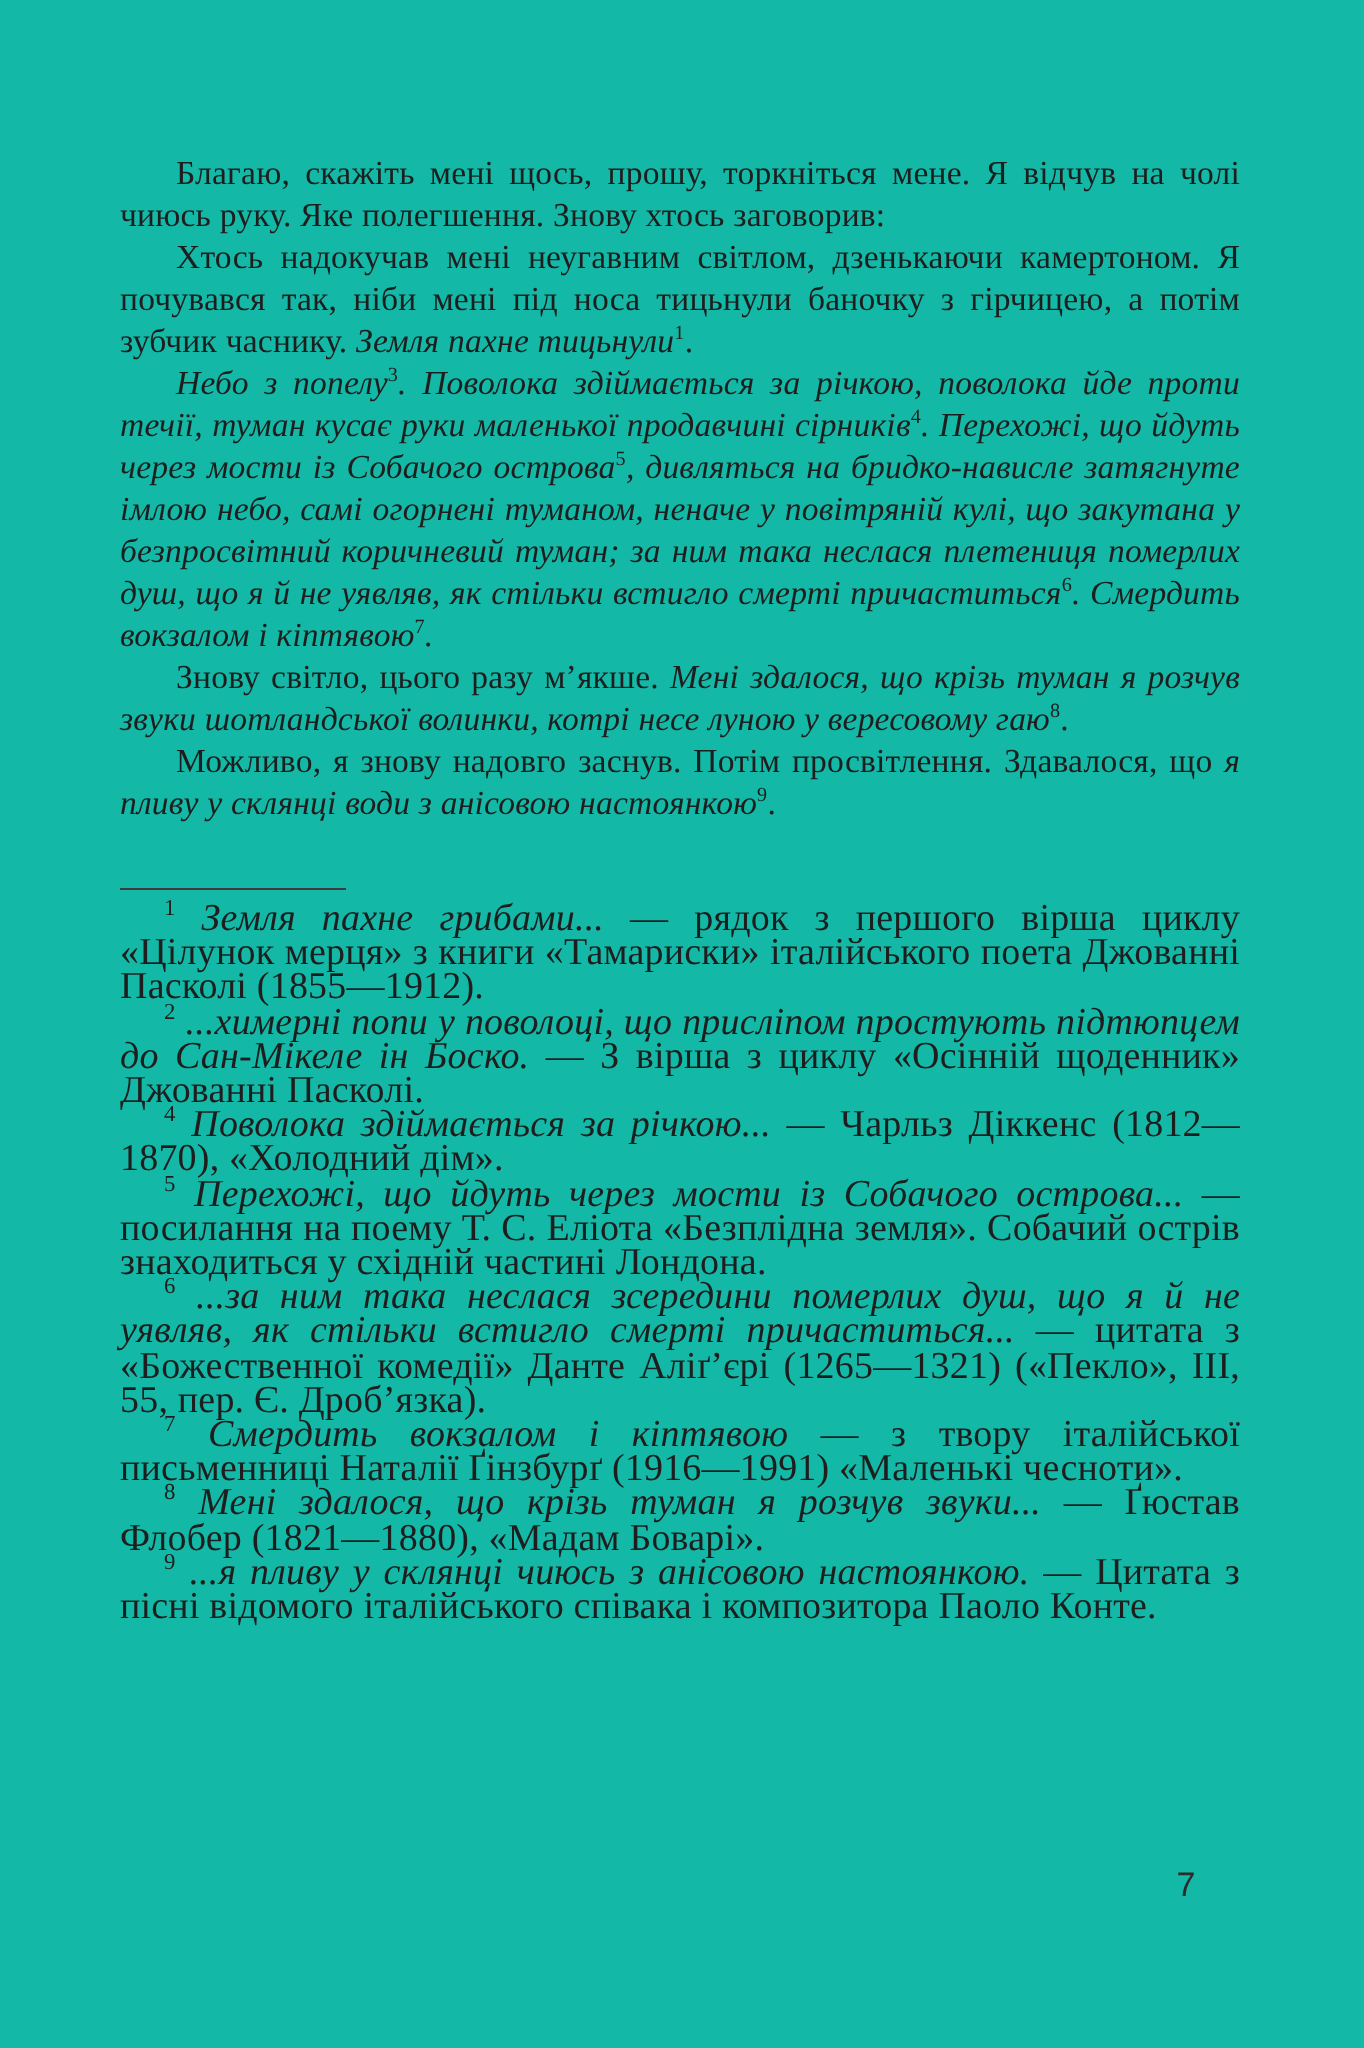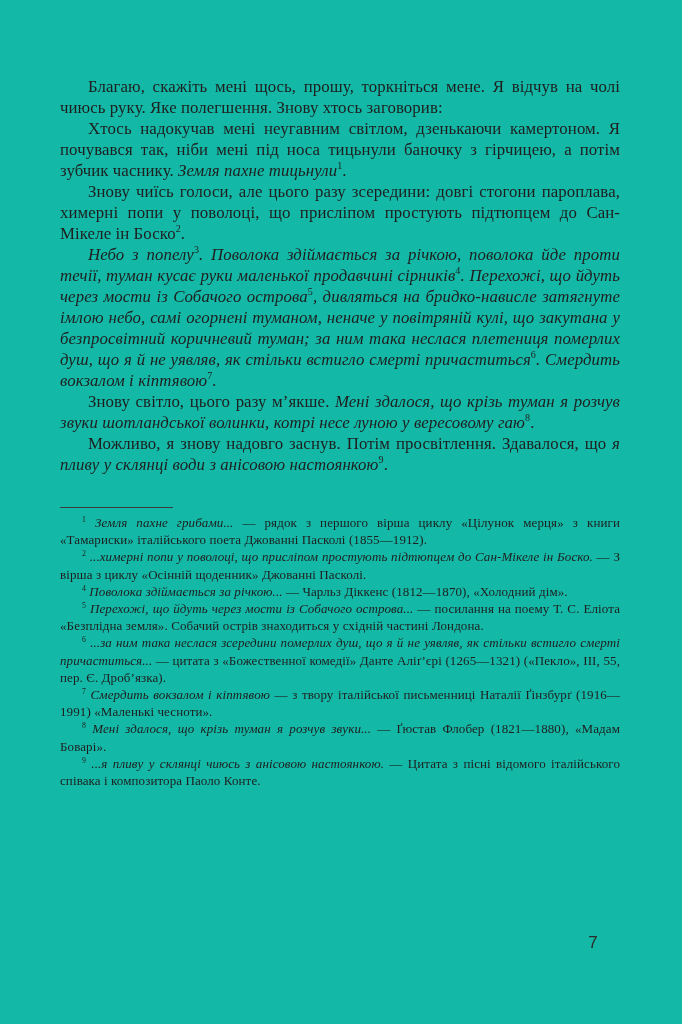--- a/index.html
+++ b/index.html
@@ -34,21 +34,21 @@
     vertical-align: super;
   }
   .footnote-rule {
     width: 113px;
     height: 0;
     border-top: 1.2px solid #3c3c3c;
     margin: 9px 0 6px 0;
   }
   #footnotes p {
     margin: 0;
-    font-size: 13px;
+    font-size: 19px;
     line-height: 17.2px;
     text-align: justify;
     text-indent: 22px;
     letter-spacing: 0.1px;
   }
   .page-number {
     position: absolute;
     left: 576px;
     top: 933px;
     width: 34px;
@@ -59,21 +59,20 @@
   }
 </style>
 </head>
 <body>
 
 <div class="page">
   <main class="text-block">
     <section id="body-text">
         <p><span>Благаю, скажіть мені щось, прошу, торкніться мене. Я відчув на чолі чиюсь руку. Яке полегшення. Знову хтось заговорив:</span></p>
         <p><span>Хтось надокучав мені неугавним світлом, дзенькаючи камертоном. Я почувався так, ніби мені під носа тицьнули баночку з гірчицею, а потім зубчик часнику. </span><em>Земля пахне тицьнули</em><sup>1</sup><span>.</span></p>
-        <p><span>Знову чиїсь голоси, але цього разу зсередини: довгі стогони пароплава, химерні попи у поволоці, що присліпом простують підтюпцем до Сан-Мікеле ін Боско</span><sup>2</sup><span>.</span></p>
         <p><em>Небо з попелу</em><sup>3</sup><em>. Поволока здіймається за річкою, поволока йде проти течії, туман кусає руки маленької продавчині сірників</em><sup>4</sup><em>. Перехожі, що йдуть через мости із Собачого острова</em><sup>5</sup><em>, дивляться на бридко-нависле затягнуте імлою небо, самі огорнені туманом, неначе у повітряній кулі, що закутана у безпросвітний коричневий туман; за ним така неслася плетениця померлих душ, що я й не уявляв, як стільки встигло смерті причаститься</em><sup>6</sup><em>. Смердить вокзалом і кіптявою</em><sup>7</sup><em>.</em></p>
         <p><span>Знову світло, цього разу м’якше. </span><em>Мені здалося, що крізь туман я розчув звуки шотландської волинки, котрі несе луною у вересовому гаю</em><sup>8</sup><span>.</span></p>
         <p class="gap-after"><span>Можливо, я знову надовго заснув. Потім просвітлення. Здавалося, що </span><em>я пливу у склянці води з анісовою настоянкою</em><sup>9</sup><span>.</span></p>
       </section>
     <div class="footnote-rule"></div>
     <section id="footnotes">
         <p><sup>1</sup> <em>Земля пахне грибами...</em><span> — рядок з першого вірша циклу «Цілунок мерця» з книги «Тамариски» італійського поета Джованні Пасколі (1855—1912).</span></p>
         <p><sup>2</sup> <em>...химерні попи у поволоці, що присліпом простують підтюпцем до Сан-Мікеле ін Боско.</em><span> — З вірша з циклу «Осінній щоденник» Джованні Пасколі.</span></p>
         <p><sup>4</sup> <em>Поволока здіймається за річкою...</em><span> — Чарльз Діккенс (1812—1870), «Холодний дім».</span></p>
         <p><sup>5</sup> <em>Перехожі, що йдуть через мости із Собачого острова...</em><span> — посилання на поему Т. С. Еліота «Безплідна земля». Собачий острів знаходиться у східній частині Лондона.</span></p>

